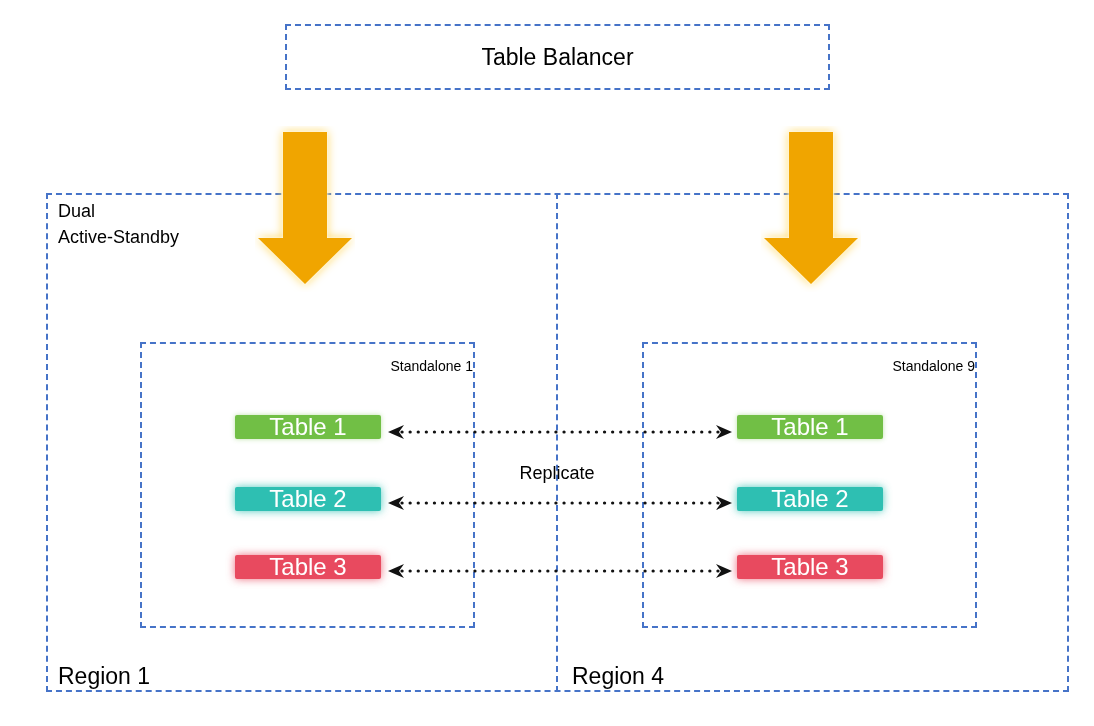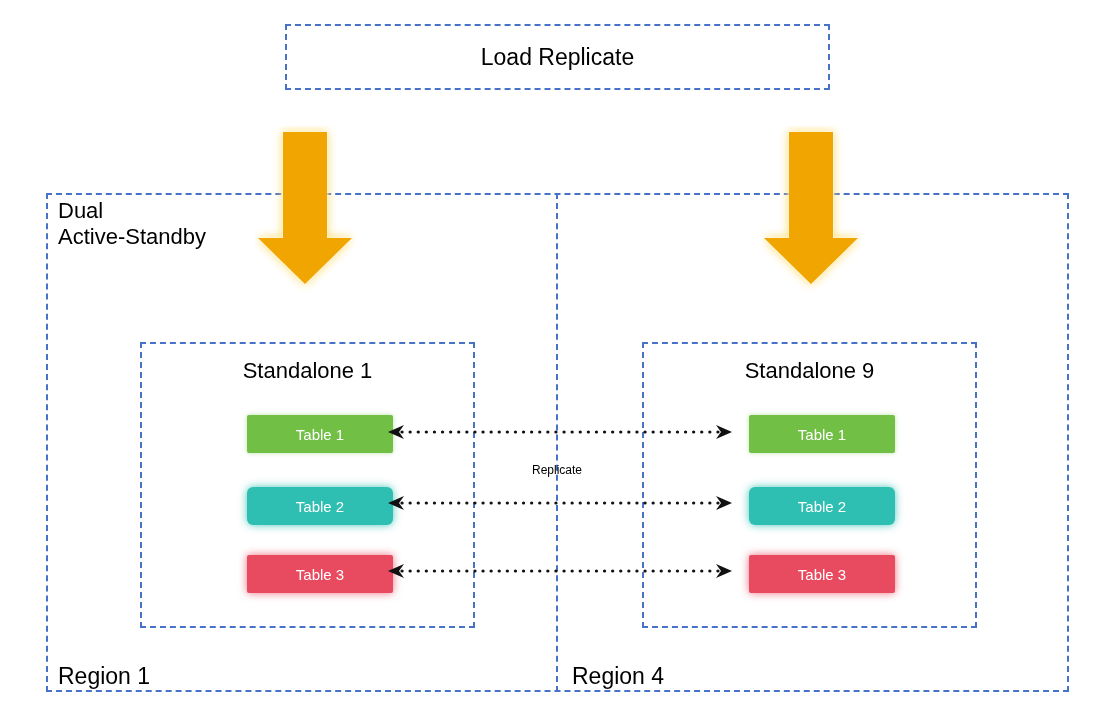--- a/index.html
+++ b/index.html
@@ -32,21 +32,21 @@
     left: 46px; top: 193px; width: 1023px; height: 499px;
   }
   .region-divider {
     position: absolute;
     left: 556px; top: 193px; height: 499px; width: 0;
     border-left: 2px dashed #4673c8;
   }
   .mode-label {
     position: absolute;
     left: 58px; top: 198px;
-    font-size: 22px;
+    font-size: 18px;
     line-height: 26px;
     color: #000000;
     white-space: pre-line;
   }
   .region-label {
     position: absolute;
     top: 663px;
     font-size: 23px;
     color: #000000;
   }
@@ -55,38 +55,38 @@
   .standalone-box {
     position: absolute;
     top: 342px; width: 335px; height: 286px;
     border: 2px dashed #4673c8;
     box-sizing: border-box;
   }
   .standalone-1 { left: 140px; }
   .standalone-2 { left: 642px; }
   .standalone-title {
     margin-top: 14px;
-    text-align: center;
-    font-size: 22px;
+    text-align: right;
+    font-size: 14px;
     color: #000000;
   }
   .badge {
     position: absolute;
-    left: 105px;
-    width: 146px; height: 38px;
+    left: 93px;
+    width: 146px; height: 24px;
     display: flex; align-items: center; justify-content: center;
     color: #ffffff;
-    font-size: 15px;
+    font-size: 24px;
     border-radius: 2px;
   }
   .badge-row-0 { top: 71px; }
   .badge-row-1 { top: 143px; }
   .badge-row-2 { top: 211px; }
   .badge-green { background: #71bf45; box-shadow: 0 0 5px rgba(113,191,69,0.45); }
-  .badge-teal  { background: #2ebfb2; box-shadow: 0 0 9px rgba(46,191,178,0.85); border-radius: 6px; }
+  .badge-teal  { background: #2ebfb2; box-shadow: 0 0 9px rgba(46,191,178,0.85); }
   .badge-red   { background: #e84a5f; box-shadow: 0 0 9px rgba(232,74,95,0.8); align-items: center; }
   .down-arrow-svg {
     position: absolute;
     top: 126px;
     width: 100px; height: 166px;
     z-index: 3;
   }
   .down-arrow-left  { left: 255px; }
   .down-arrow-right { left: 761px; }
   .down-arrow-poly {
@@ -97,32 +97,32 @@
     position: absolute;
     left: 380px; top: 412px;
     width: 360px; height: 175px;
     z-index: 2;
   }
   .replicate-label {
     position: absolute;
     left: 477px; top: 463px;
     width: 160px;
     text-align: center;
-    font-size: 12px;
+    font-size: 18px;
     color: #000000;
     z-index: 4;
   }
 </style>
 </head>
 <body>
 
 <div class="canvas">
 
   <div class="dashed-box lb-box">
-    <span>Load Replicate</span>
+    <span>Table Balancer</span>
   </div>
 
   <div class="dashed-box outer-region"></div>
   <div class="region-divider"></div>
 
   <div class="mode-label">Dual
 Active-Standby</div>
 
   <div class="region-label region-label-1">Region 1</div>
   <div class="region-label region-label-2">Region 4</div>

